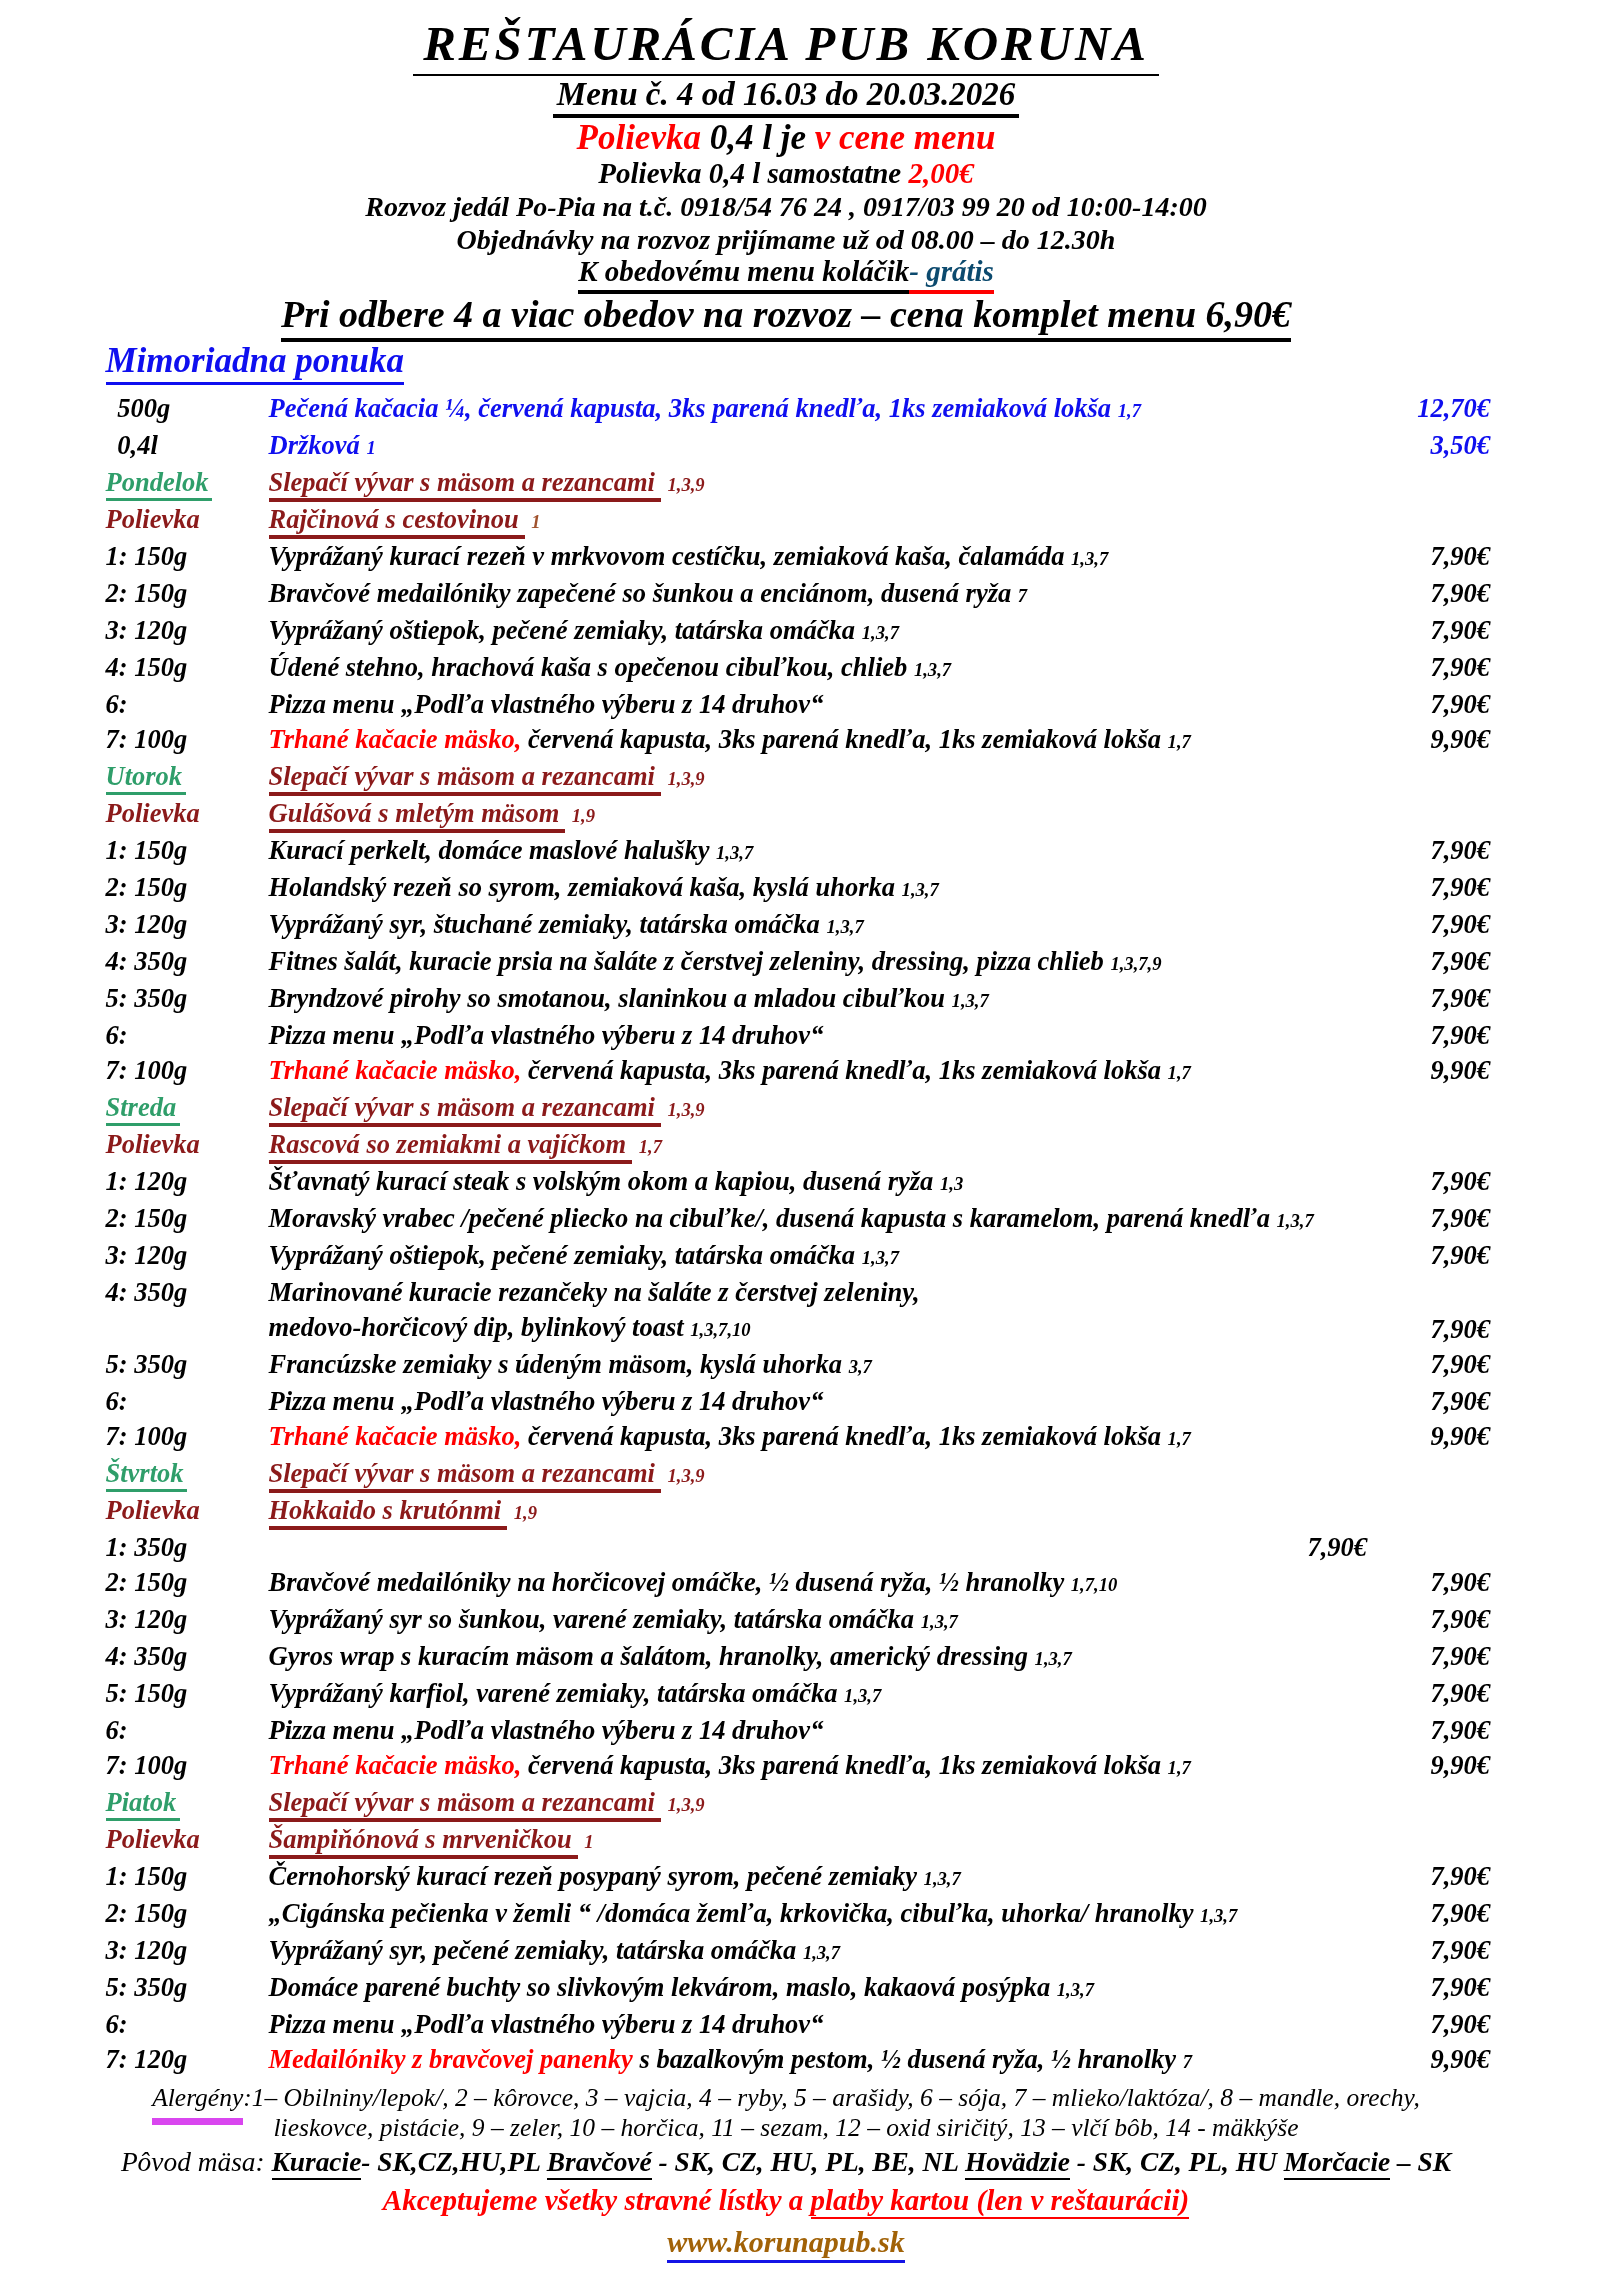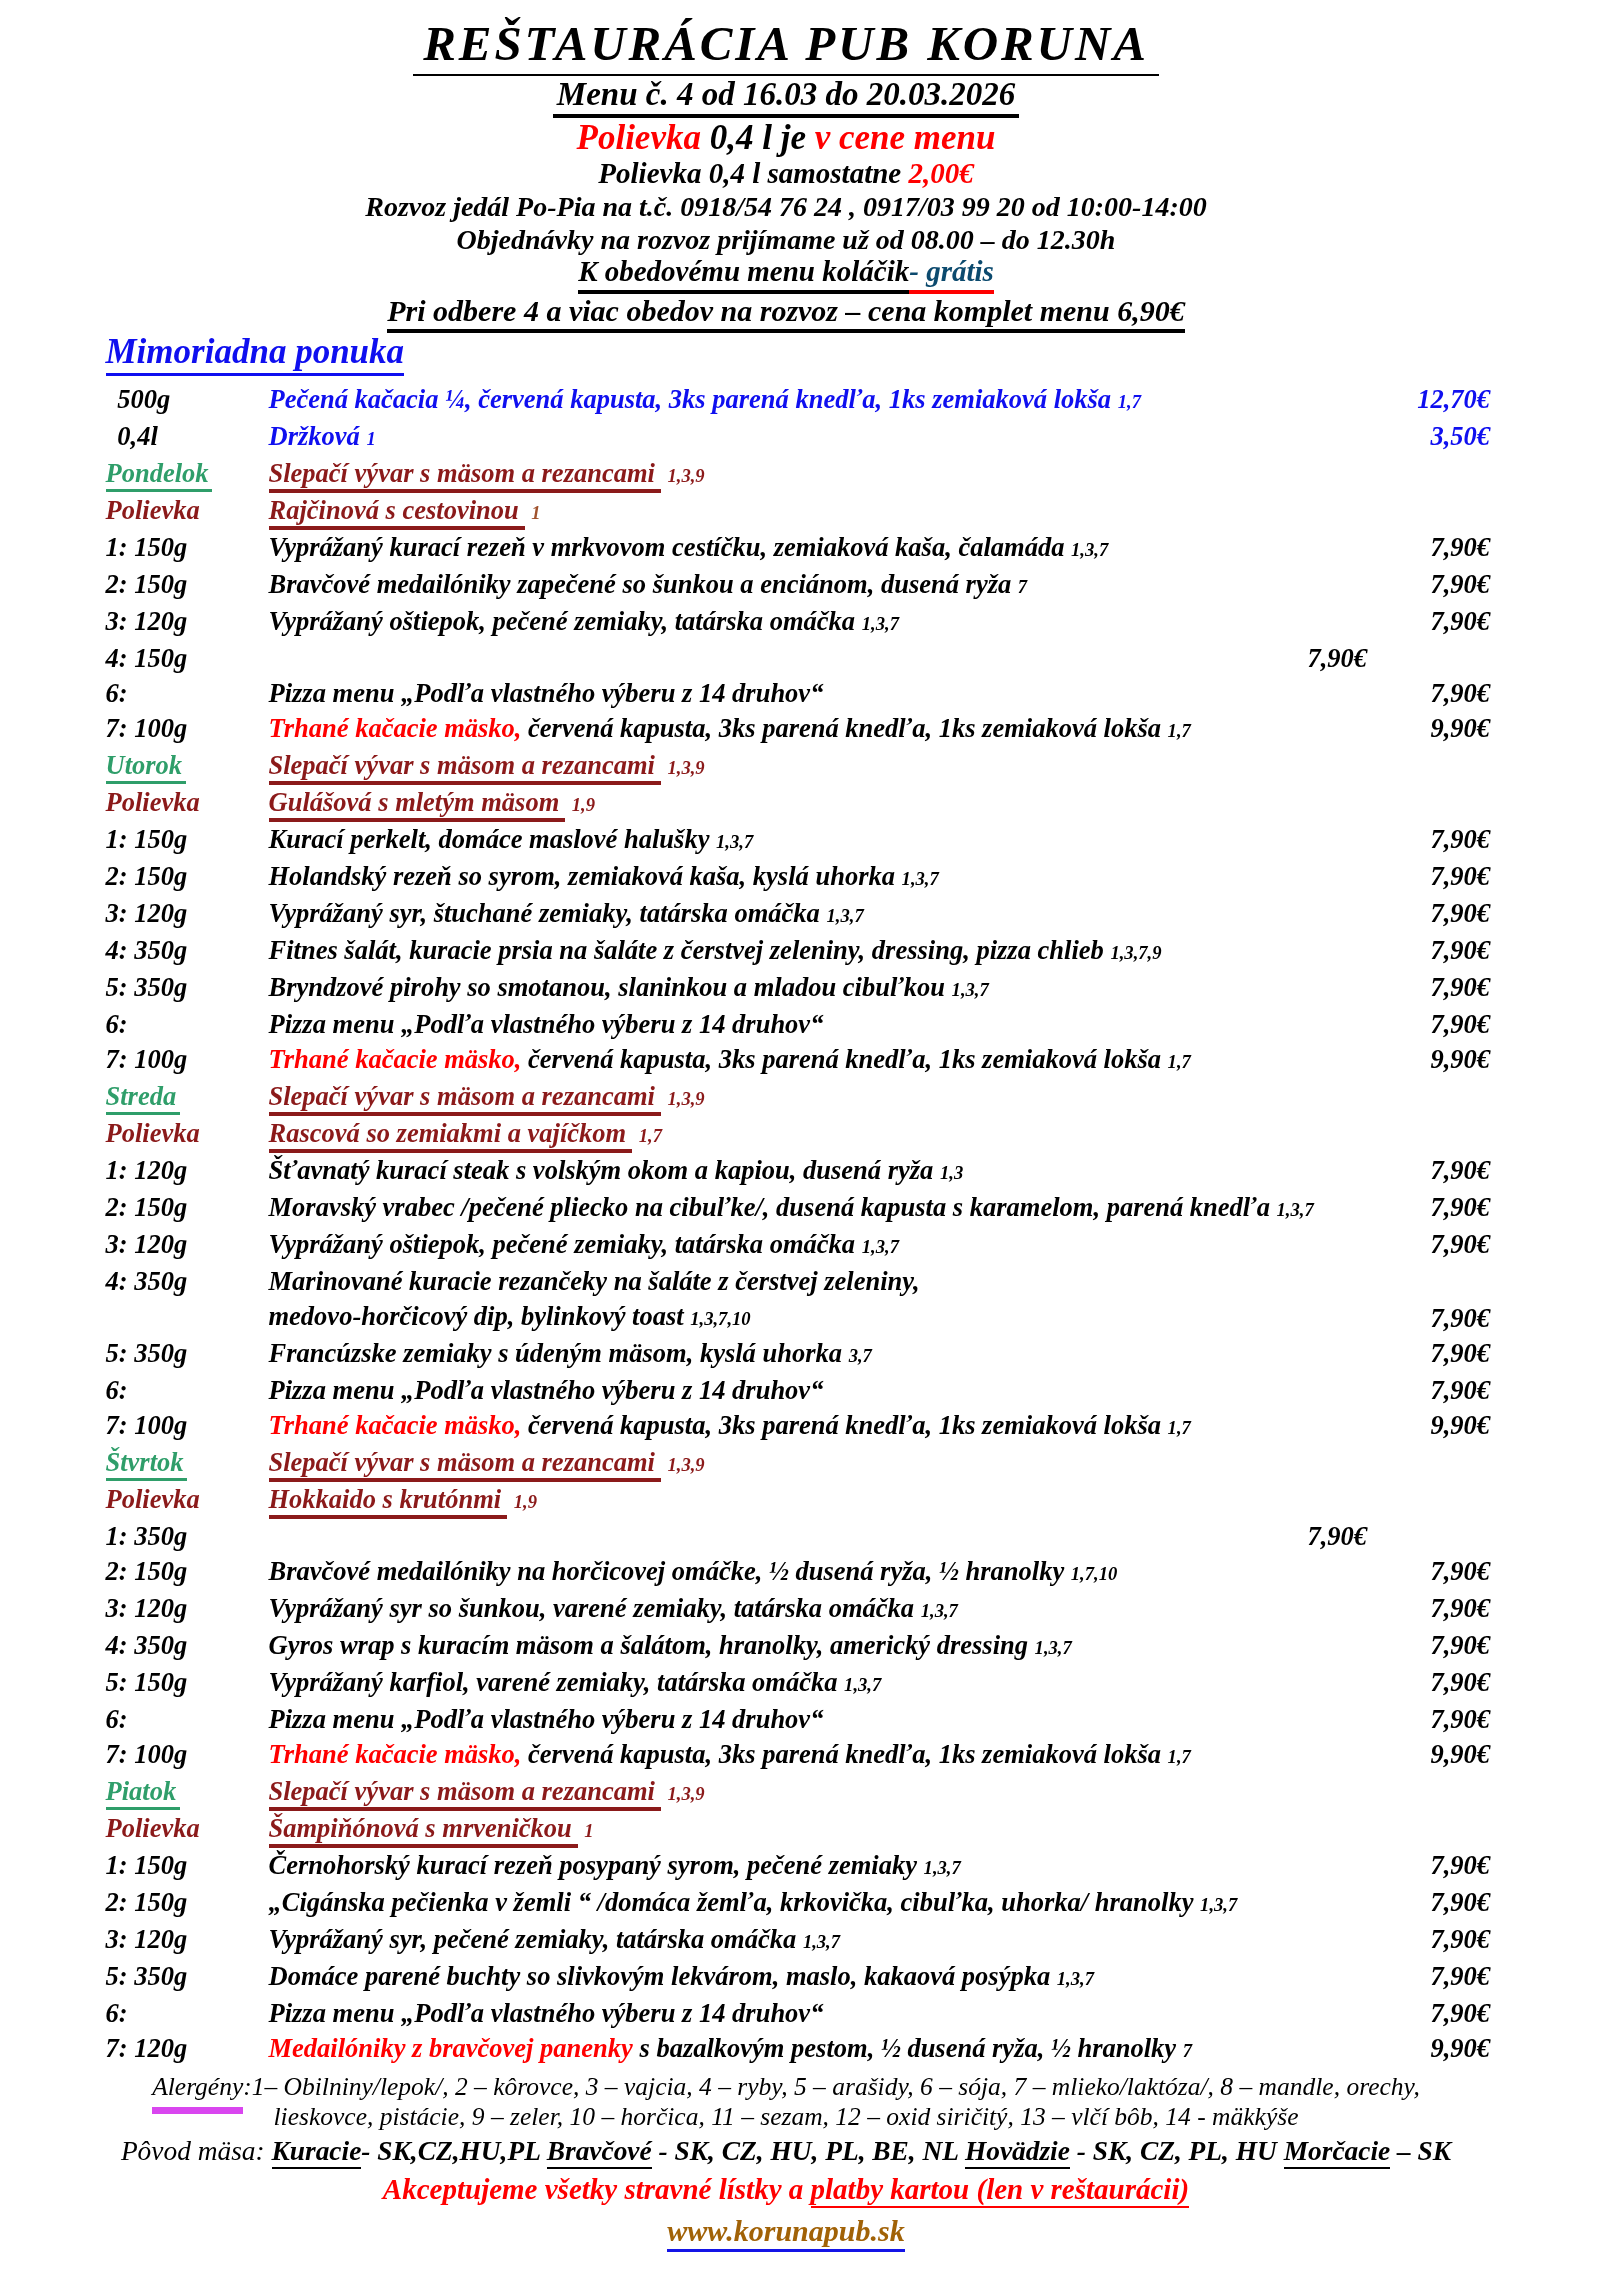--- a/index.html
+++ b/index.html
@@ -19,21 +19,21 @@
               padding: 0 3.9px 2px; line-height: 1.1; }
   .subtitle-wrap { margin-bottom: 8.8px; }
   .line-soup { font-size: 35px; color: #ff0000; line-height: 1.12; margin-bottom: 2.9px; }
   .line-soup .blk { color: #000; }
   .line-alone { font-size: 29px; line-height: 1.12; margin-bottom: 2px; }
   .line-alone .red { color: #ff0000; }
   .line-delivery, .line-orders { font-size: 28px; line-height: 1.18; margin-bottom: 2px; }
   .line-dessert { font-size: 29px; line-height: 1.1; margin: 3.9px 0 7.8px; }
   .line-dessert .u-blk { display: inline-block; border-bottom: 4.9px solid #000; padding-bottom: 2px; }
   .line-dessert .u-red { display: inline-block; border-bottom: 4.9px solid #ff0000; padding-bottom: 2px; color: #0c4a6e; }
-  .line-bulk { font-size: 30px; line-height: 1.1; margin-bottom: 9.8px; }
+  .line-bulk { font-size: 38px; line-height: 1.1; margin-bottom: 9.8px; }
   .line-bulk span { display: inline-block; border-bottom: 4.9px solid #000; padding-bottom: 2px; }
   
   .special-heading { margin: 0 0 5.9px 23.5px; font-size: 35px; color: #0f0fef; line-height: 1.1; }
   .special-heading span { display: inline-block; border-bottom: 3.9px solid #0f0fef; padding-bottom: 2px; }
   
   .menu { margin-left: 23.5px; }
   .row { display: grid; grid-template-columns: 163px 1fr 123px;
          font-size: 26.5px; line-height: 35px; align-items: start; }
   .col-size { white-space: nowrap; }
   .col-desc { white-space: nowrap; }
@@ -127,20 +127,23 @@
           </div>
           <div class="row">
             <div class="col-size">3: 120g</div>
             <div class="col-desc">
               <div><span>Vyprážaný oštiepok, pečené zemiaky, tatárska omáčka  </span><span class="allergens">1,3,7</span></div>
             </div>
             <div class="col-price">7,90€</div>
           </div>
           <div class="row">
             <div class="col-size">4: 150g</div>
+            <div class="col-desc">
+              <div><span>Údené stehno, hrachová kaša s opečenou cibuľkou, chlieb </span><span class="allergens">1,3,7</span></div>
+            </div>
             <div class="col-price">7,90€</div>
           </div>
           <div class="row">
             <div class="col-size">6:</div>
             <div class="col-desc">
               <div><span>Pizza menu „Podľa vlastného výberu z 14 druhov“</span></div>
             </div>
             <div class="col-price">7,90€</div>
           </div>
           <div class="row">

